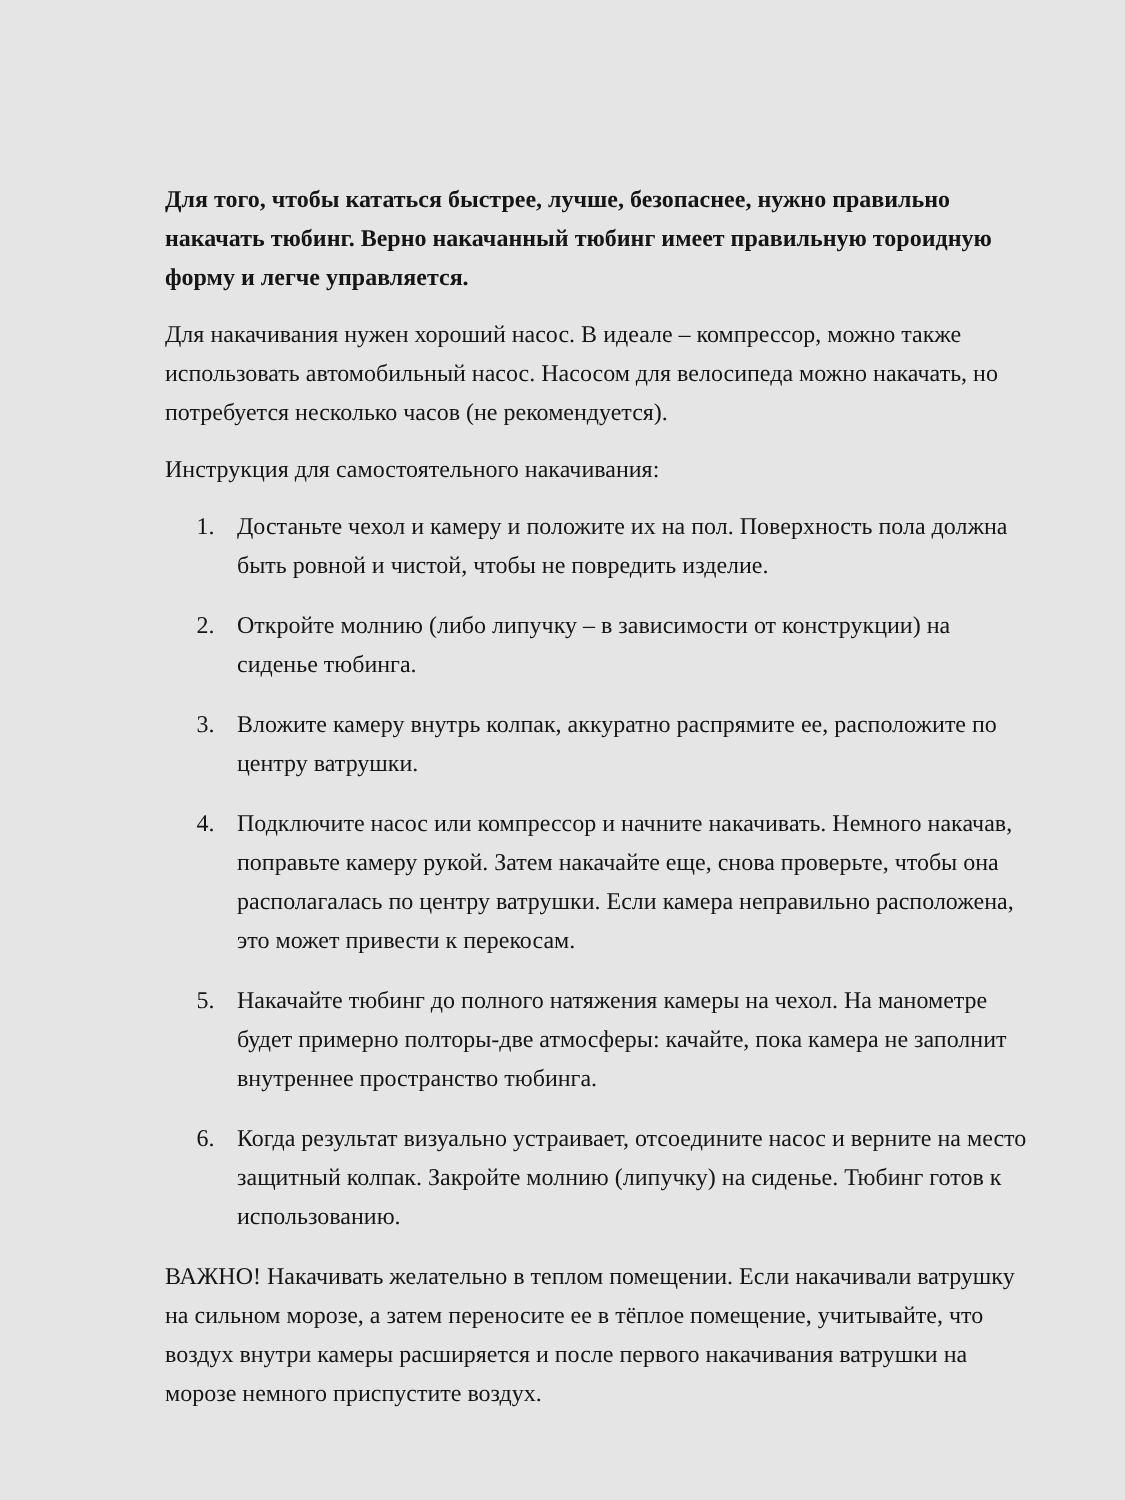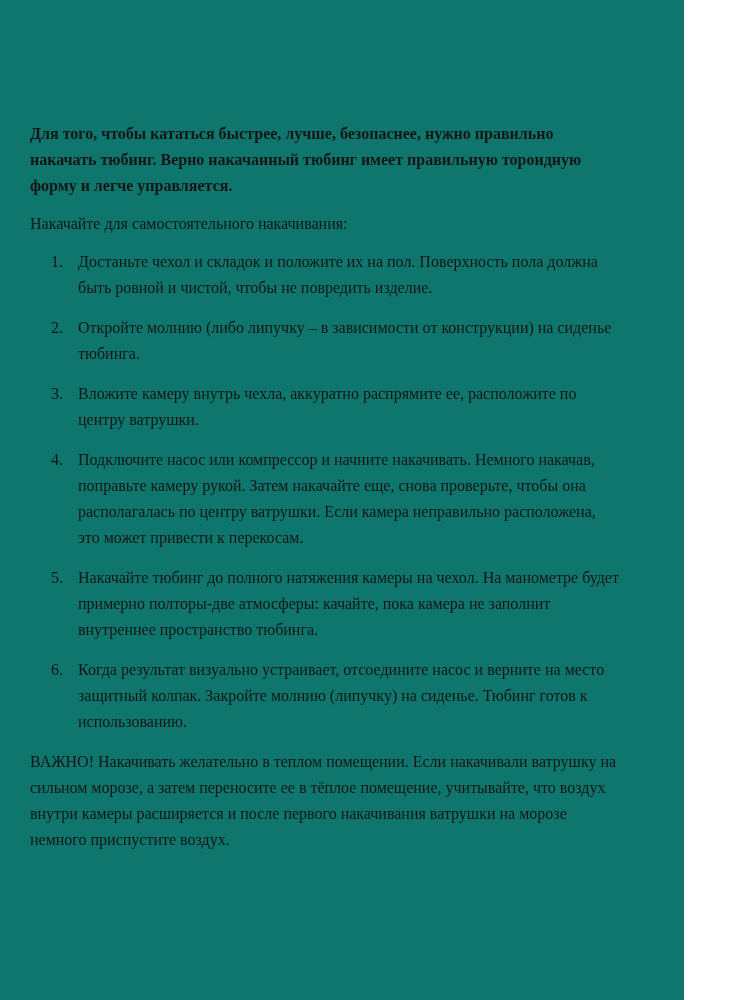--- a/index.html
+++ b/index.html
@@ -9,24 +9,24 @@
   }
   body {
     width: 750px;
     height: 1000px;
     font-family: "Liberation Serif", "DejaVu Serif", serif;
     color: #151515;
     overflow: hidden;
   }
   .page {
     box-sizing: border-box;
-    width: 684px;
+    width: 750px;
     height: 1000px;
-    padding: 121px 64px 40px 30px;
-    background: #0f766e;
+    padding: 121px 64px 40px 110px;
+    background: #e5e5e5;
   }
   .para {
     font-size: 16px;
     line-height: 26px;
     margin: 0 0 12px 0;
     text-align: left;
   }
   .para.bold {
     font-weight: 700;
   }
@@ -48,36 +48,37 @@
     flex: 1;
   }
 </style>
 </head>
 <body>
 
 <div class="page">
 
   <p class="para bold">Для того, чтобы кататься быстрее, лучше, безопаснее, нужно правильно накачать тюбинг. Верно накачанный тюбинг имеет правильную тороидную форму и легче управляется.</p>
 
+  <p class="para">Для накачивания нужен хороший насос. В идеале – компрессор, можно также использовать автомобильный насос. Насосом для велосипеда можно накачать, но потребуется несколько часов (не рекомендуется).</p>
 
 
-  <p class="para">Накачайте для самостоятельного накачивания:</p>
+  <p class="para">Инструкция для самостоятельного накачивания:</p>
 
   <div class="list">
     <div class="li">
       <span class="num">1.</span>
-      <span class="txt">Достаньте чехол и складок и положите их на пол. Поверхность пола должна быть ровной и чистой, чтобы не повредить изделие.</span>
+      <span class="txt">Достаньте чехол и камеру и положите их на пол. Поверхность пола должна быть ровной и чистой, чтобы не повредить изделие.</span>
     </div>
     <div class="li">
       <span class="num">2.</span>
       <span class="txt">Откройте молнию (либо липучку – в зависимости от конструкции) на сиденье тюбинга.</span>
     </div>
     <div class="li">
       <span class="num">3.</span>
-      <span class="txt">Вложите камеру внутрь чехла, аккуратно распрямите ее, расположите по центру ватрушки.</span>
+      <span class="txt">Вложите камеру внутрь колпак, аккуратно распрямите ее, расположите по центру ватрушки.</span>
     </div>
     <div class="li">
       <span class="num">4.</span>
       <span class="txt">Подключите насос или компрессор и начните накачивать. Немного накачав, поправьте камеру рукой. Затем накачайте еще, снова проверьте, чтобы она располагалась по центру ватрушки. Если камера неправильно расположена, это может привести к перекосам.</span>
     </div>
     <div class="li">
       <span class="num">5.</span>
       <span class="txt">Накачайте тюбинг до полного натяжения камеры на чехол. На манометре будет примерно полторы-две атмосферы: качайте, пока камера не заполнит внутреннее пространство тюбинга.</span>
     </div>
     <div class="li">

